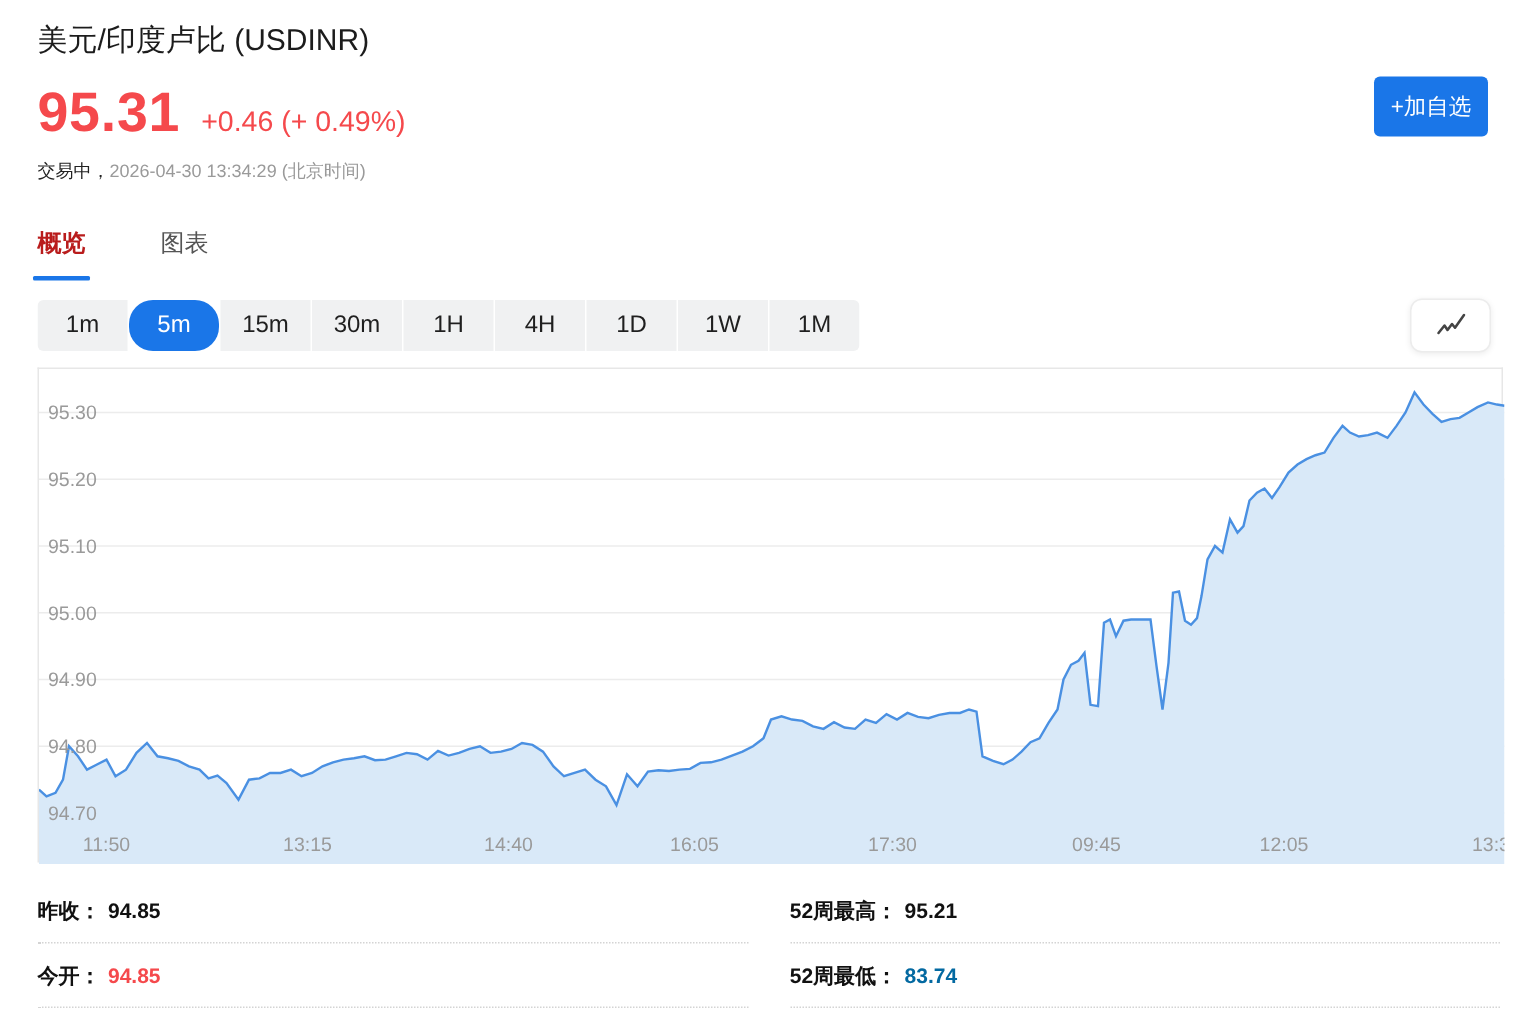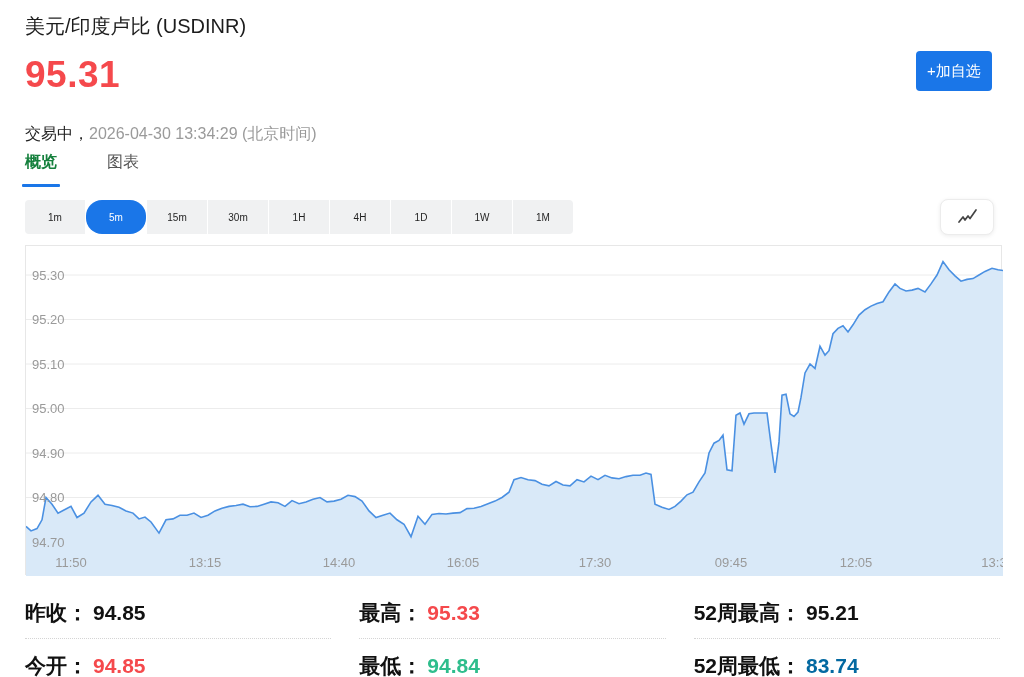--- a/index.html
+++ b/index.html
@@ -5,65 +5,66 @@
   * { margin:0; padding:0; box-sizing:border-box; }
   html,body { width:1024px; height:677px; background:#fff; overflow:hidden;
     font-family:"Liberation Sans","DejaVu Sans",sans-serif; }
   .abs { position:absolute; }
 
   
   #page-title { left:25px; top:13px; font-size:20px; font-weight:400; color:#1c1c1c; }
   #price-row { left:25px; top:54px; display:flex; align-items:baseline; }
   #current-price { font-size:37px; font-weight:700; letter-spacing:0.5px; }
   #price-change { font-size:19px; margin-left:14px; }
-  #status-row { left:25px; top:124px; font-size:16px; color:#222;text-align:right; }
+  #status-row { left:25px; top:106px; font-size:12px; color:#222;text-align:right; }
   #status-row .ts { color:#9a9a9a; }
   #add-watchlist { right:32px; top:51px; width:76px; height:40px; border:none; border-radius:4px;
     color:#fff; font-size:15px; cursor:pointer; font-family:inherit; }
 
   
   #tabs { left:25px; top:152px; display:flex; gap:50px; }
   .tab { font-size:16px; color:#555; position:relative; cursor:pointer; padding-bottom:14px; }
-  .tab.active { color:#15803d; font-weight:700;text-align:center; }
+  .tab.active { color:#b91c1c; font-weight:700;text-align:center; }
   .tab.active::after { content:""; position:absolute; left:-3px; bottom:0; height:3px;
     width:calc(100% + 6px); background:var(--accent); border-radius:1px; }
 
   
   #timeframes { left:25px; top:200px; height:34px; display:flex; gap:1px; background:#fff;
     border-radius:4px; overflow:hidden; }
-  .tf-btn { width:60px; height:34px; background:#f0f1f2; border:none; font-size:10px; color:#1f1f1f;
+  .tf-btn { width:60px; height:34px; background:#f0f1f2; border:none; font-size:16px; color:#1f1f1f;
     cursor:pointer; font-family:inherit; }
   .tf-btn.active { background:var(--accent); color:#fff; border-radius:16px; }
   #chart-type-btn { left:940px; top:199px; width:54px; height:36px; background:#fff;
     border:1px solid #ececec; border-radius:8px; box-shadow:0 1px 4px rgba(0,0,0,0.08);
     display:flex; align-items:center; justify-content:center; cursor:pointer; }
 
   
   #chart-box { left:25px; top:245px; width:977px; height:330px;
     border-top:1px solid #e7e7e7; border-left:1px solid #e7e7e7; border-right:1px solid #e7e7e7;text-decoration:underline; }
   #chart-box svg { display:block; }
   .grid-line { stroke:#ececec; stroke-width:1; }
   .y-tick { fill:#9a9a9a; font-size:13px; }
   .x-tick { fill:#9a9a9a; font-size:13px; }
 
   
   #stats { left:25px; top:586px; width:975px; display:flex; gap:28px; }
   #stats .col { flex:1; }
   .stat-row { display:flex; align-items:baseline; padding:13px 0 11px 0;
-    border-bottom:1px dotted #d4d4d4; font-size:21px; }
+    border-bottom:1px dotted #d4d4d4; font-size:14px; }
   .stat-label { font-weight:700; color:#111; }
   .stat-value { font-weight:700; margin-left:5px; }
 </style>
 </head>
 <body>
 
 <div class="abs" id="page-title">美元/印度卢比 (USDINR)</div>
 
 <div class="abs" id="price-row">
   <span id="current-price" style="color: rgb(245, 73, 76);">95.31</span>
+  <span id="price-change" style="color: rgb(245, 73, 76);">+0.46 (+ 0.49%)</span>
 </div>
 
 <div class="abs" id="status-row">
   <span>交易中，</span><span class="ts">2026-04-30 13:34:29 (北京时间)</span>
 </div>
 
 <button class="abs" id="add-watchlist" style="background: rgb(26, 118, 232);">+加自选</button>
 
 <div class="abs" id="tabs">
     <div class="tab active">概览</div>
@@ -123,30 +124,20 @@
         <span class="stat-label">昨收：</span>
         <span class="stat-value" style="color: rgb(17, 17, 17);">94.85</span>
       </div>
       <div class="stat-row">
         <span class="stat-label">今开：</span>
         <span class="stat-value" style="color: rgb(245, 73, 76);">94.85</span>
       </div>
     </div>
     <div class="col">
       <div class="stat-row">
-        <span class="stat-label">最高：</span>
-        <span class="stat-value" style="color: rgb(245, 73, 76);">95.33</span>
-      </div>
-      <div class="stat-row">
-        <span class="stat-label">最低：</span>
-        <span class="stat-value" style="color: rgb(46, 189, 140);">94.84</span>
-      </div>
-    </div>
-    <div class="col">
-      <div class="stat-row">
         <span class="stat-label">52周最高：</span>
         <span class="stat-value" style="color: rgb(17, 17, 17);">95.21</span>
       </div>
       <div class="stat-row">
         <span class="stat-label">52周最低：</span>
         <span class="stat-value" style="color: #0369a1;">83.74</span>
       </div>
     </div>
   </div>
 

